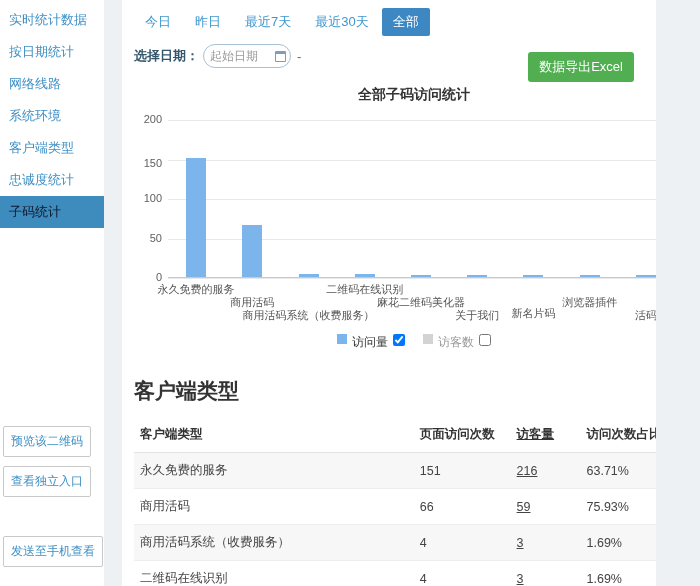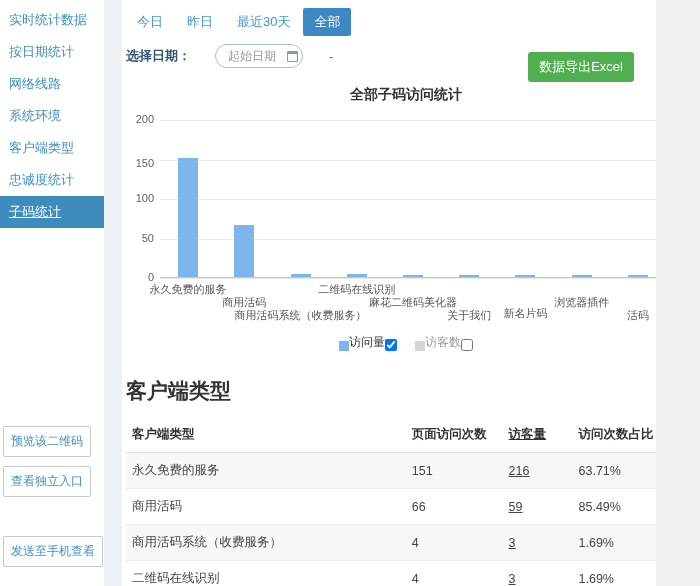--- a/index.html
+++ b/index.html
@@ -11,46 +11,45 @@
   }
   .app { display:flex; width:656px; height:586px; }
 
   
   .sidebar { width:104px; background:#fff; position:relative; flex-shrink:0; }
   .side-menu { padding-top:4px; }
   .side-item {
     color:#3e8fc4; font-size:13px; padding:7px 9px; cursor:pointer;
     white-space:nowrap;
   }
-  .side-item.active { background:#3e8cbd; color:#ffffff;text-decoration:underline; }
+  .side-item.active { background:#3e8cbd; color:#0f172a; }
   .side-actions { position:absolute; bottom:10px; left:0; width:100%; }
   .side-btn {
     display:inline-block; margin:0 0 9px 3px; border:1px solid #c9c9c9;
     background:#fff; color:#3e8fc4; font-size:12px; padding:6px 7px;
     border-radius:2px; cursor:pointer; text-align:left; white-space:nowrap;
     font-family:inherit;
   }
   .side-btn.gap { margin-top:30px; }
 
   
   .main { flex:1; background:#fff; margin-left:18px; position:relative;
-          padding:8px 12px 0 4px; overflow:hidden; }
+          padding:8px 12px 0 12px; overflow:hidden; }
 
   .tabs { display:flex; align-items:center; gap:2px; font-size:13px; }
   .tab { color:#3f97cf; padding:5px 11px; cursor:pointer; border-radius:2px; }
   .tab.active { background:#3d87c3; color:#fff; }
 
-  .date-row { display:flex; align-items:center; margin-top:8px; font-size:13px;gap:20px; }
+  .date-row { display:flex; align-items:center; margin-top:8px; font-size:13px; }
   .date-label { color:#33566b; font-weight:bold; margin-right:4px; }
   .date-wrap { position:relative; display:inline-block; }
   .date-input {
     width:88px; height:24px; border:1px solid #a7c0d4; border-radius:12px;
     font-size:12px; color:#555; padding:2px 20px 2px 6px;
     font-family:inherit;
-    text-align:center;
   }
   .date-input::placeholder { color:#999; }
   .cal-icon { position:absolute; right:5px; top:7px; width:11px; height:11px;
     border:1px solid #7f9db9; border-top:3px solid #7f9db9; border-radius:1px;
     background:#fff; pointer-events:none; }
   .dash { margin:0 6px; color:#666; }
   .btn-green {
     background:#51ae51; color:#fff; border:none; border-radius:3px;
     font-size:13px; padding:6px 11px; cursor:pointer; font-family:inherit;
   }
@@ -68,21 +67,21 @@
     border-bottom:1px solid #c9c9c9; }
   .gridline { position:absolute; left:0; right:0; height:0;
     border-top:1px solid #e8e8e8; }
   .bar { position:absolute; bottom:0; width:20px; background:#7cb5ec; }
   .xlabels { position:absolute; left:34px; right:0; top:162px; height:44px; }
   .xlabel { position:absolute; white-space:nowrap; transform:translateX(-50%);
     font-size:11px; color:#555; }
 
   .legend { display:flex; justify-content:center; align-items:center;
     gap:18px; width:560px; margin-top:4px; }
-  .legend-item { display:flex; align-items:flex-end; font-size:12px;
+  .legend-item { display:flex; align-items:flex-start; gap:5px; font-size:12px;
     color:#333; cursor:pointer; }
   .legend-item.off { color:#9a9a9a; }
   .swatch { width:10px; height:10px; display:inline-block; }
   .legend-item input { width:12px; height:12px; margin:0; }
 
   .section-title { font-size:21px; font-weight:bold; color:#333;
     margin-top:26px; }
 
   table.client { border-collapse:collapse; width:538px; margin-top:12px;
     font-size:12.5px; table-layout:fixed; }
@@ -113,20 +112,21 @@
         <div class="side-item active">子码统计</div>
       </div>
     <div class="side-actions"><button class="side-btn">预览该二维码</button><button class="side-btn">查看独立入口</button><button class="side-btn gap">发送至手机查看</button></div>
   </div>
 
   <div class="main">
 
     <div class="tabs">
         <div class="tab">今日</div>
         <div class="tab">昨日</div>
+        <div class="tab">最近7天</div>
         <div class="tab">最近30天</div>
         <div class="tab active">全部</div>
       </div>
 
     <div class="date-row">
       <span class="date-label">选择日期：</span>
       <span class="date-wrap">
         <input class="date-input" type="text" placeholder="起始日期" style="">
         <span class="cal-icon"></span>
       </span>
@@ -202,21 +202,21 @@
           <tr>
             <td>永久免费的服务</td>
             <td>151</td>
             <td>216</td>
             <td>63.71%</td>
           </tr>
           <tr>
             <td>商用活码</td>
             <td>66</td>
             <td>59</td>
-            <td>85.49%</td>
+            <td>75.93%</td>
           </tr>
           <tr>
             <td>商用活码系统（收费服务）</td>
             <td>4</td>
             <td>3</td>
             <td>1.69%</td>
           </tr>
           <tr>
             <td>二维码在线识别</td>
             <td>4</td>

